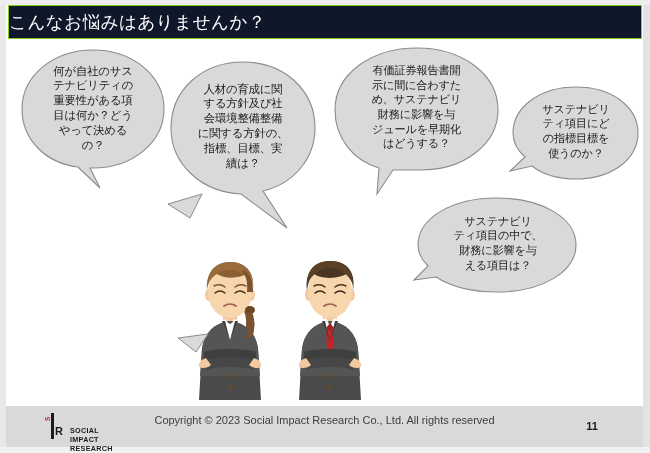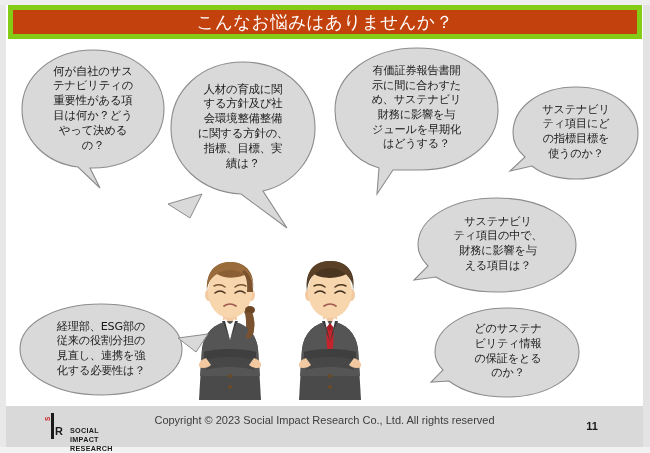--- a/index.html
+++ b/index.html
@@ -29,26 +29,25 @@
   .frame-top    { position:absolute; left:0;  top:0;  width:650px; height:5px;  background:#eeeeee; }
   .frame-bottom { position:absolute; left:0;  bottom:0; width:650px; height:6px; background:#f2f2f2; }
 
   
   #title-bar {
     position: absolute;
     left: 8px;
     top: 5px;
     width: 634px;
     height: 34px;
-    background: #c2410c;
-    border: 5px solid #84cc16;
+    background: #0f172a;
+    border: 1px solid #84cc16;
     box-sizing: border-box;
     display: flex;
     align-items: center;
-    justify-content: center;
   }
   #title-text {
     color: #ffffff;
     font-size: 17.5px;
     letter-spacing: 0.5px;
     white-space: nowrap;
     font-family: "DejaVu Sans", "Liberation Sans", sans-serif;
   }
 
   
@@ -320,43 +319,25 @@
     <div class="bubble" style="left:406px; top:156px; width:166px; height:100px;">
       <svg width="166" height="100" viewBox="0 0 166 100">
         <path d="M85 2 C130 2 164 22 164 49 C164 76 130 96 85 96 C60 96 38 90 24 81 L2 84 L16 70 C10 64 6 57 6 49 C6 22 40 2 85 2 Z" fill="#d9d9d9" stroke="#8c8c8c" stroke-width="1.1"></path>
       </svg>
       <div class="btext" style="height:96px; font-size:11.2px; padding:0 16px 0 22px; box-sizing:border-box;">サステナビリ
 ティ項目の中で、
 財務に影響を与
 える項目は？</div>
     </div>
 
-    <div class="bubble" style="left:12px; top:262px; width:166px; height:96px;">
-      <svg width="166" height="96" viewBox="0 0 166 96">
-        <path d="M83 2 C128 2 164 21 164 47 C164 73 128 93 83 93 C38 93 2 73 2 47 C2 21 38 2 83 2 Z" fill="#d9d9d9" stroke="#8c8c8c" stroke-width="1.1"></path>
-      </svg>
-      <div class="btext" style="height:94px; font-size:11.2px; padding:0 14px; box-sizing:border-box;">経理部、ESG部の
-従来の役割分担の
-見直し、連携を強
-化する必要性は？</div>
-    </div>
 
     <svg style="position:absolute; left:170px; top:290px; width:36px; height:26px;">
       <path d="M2 8 L32 4 L20 22 Z" fill="#d9d9d9" stroke="#8c8c8c" stroke-width="1"></path>
     </svg>
 
-    <div class="bubble" style="left:423px; top:266px; width:152px; height:94px;">
-      <svg width="152" height="94" viewBox="0 0 152 94">
-        <path d="M78 2 C118 2 150 21 150 46 C150 71 118 91 78 91 C54 91 33 85 20 75 L2 76 L14 64 C9 59 6 53 6 46 C6 21 38 2 78 2 Z" fill="#d9d9d9" stroke="#8c8c8c" stroke-width="1.1"></path>
-      </svg>
-      <div class="btext" style="height:91px; font-size:11.2px; padding:0 18px 0 24px; box-sizing:border-box;">どのサステナ
-ビリティ情報
-の保証をとる
-のか？</div>
-    </div>
 
   </div>
 
   <div id="footer">
 
     <div id="logo">
       <div id="logo-s">S</div>
       <div id="logo-bar"></div>
       <div id="logo-r">R</div>
       <div id="logo-words" style="white-space: pre-line;">SOCIAL

